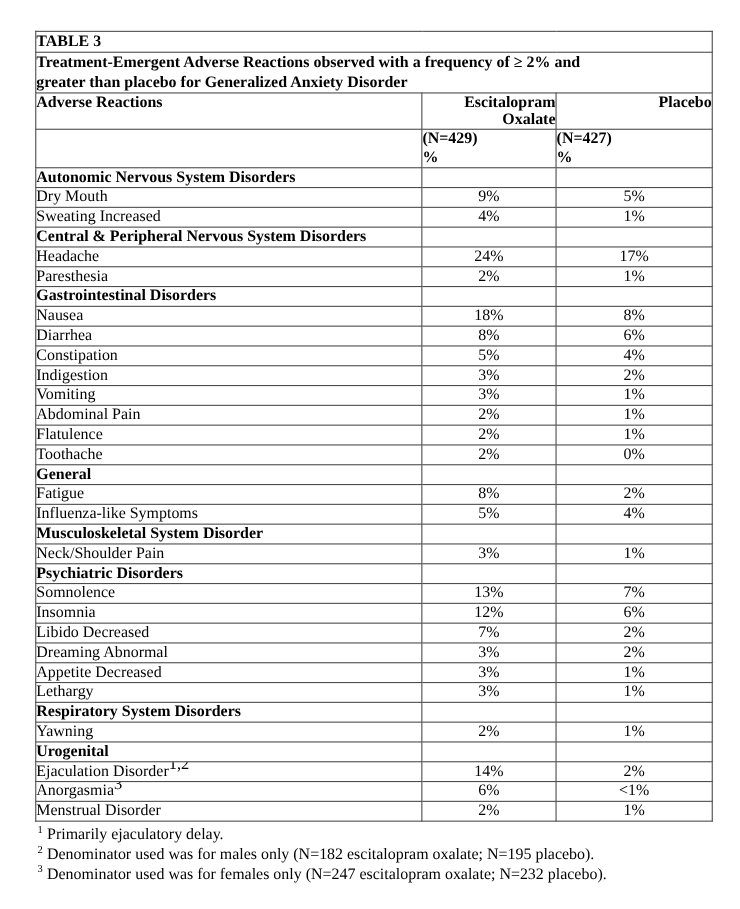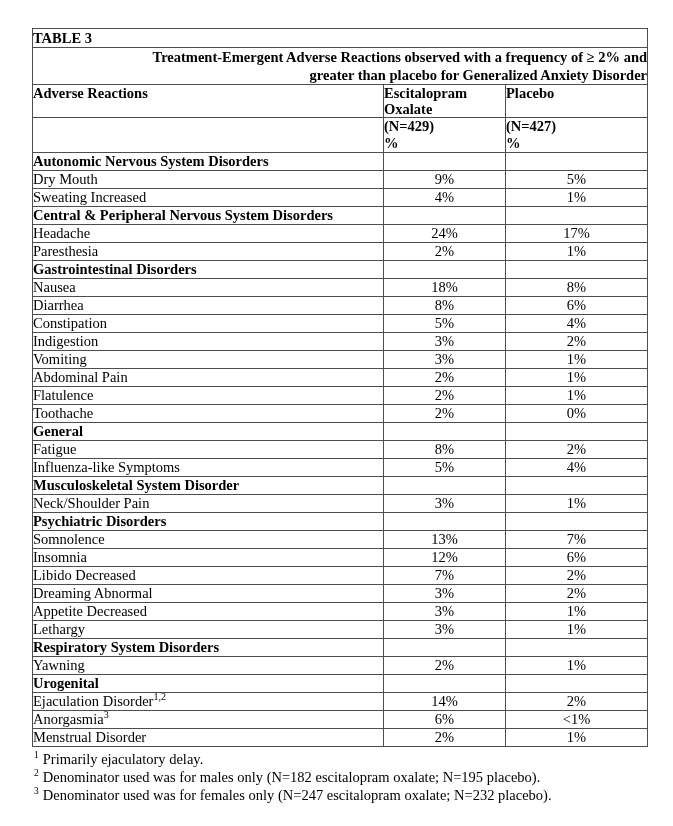--- a/index.html
+++ b/index.html
@@ -31,36 +31,36 @@
     overflow: hidden;
     padding: 0;
   }
   td.title-cell {
     text-align: left;
     font-weight: bold;
     height: 18px;
     line-height: 18px;
   }
   td.subtitle-cell {
-    text-align: right;
+    text-align: left;
     font-weight: bold;
     height: 36px;
     line-height: 18px;
     padding: 0 6px;
     font-family: Liberation Serif, serif;
   }
   td.head-reaction {
     font-weight: bold;
     text-align: left;
     height: 32px;
     padding: 1px 0 0 7px;
   }
   td.head-center {
     font-weight: bold;
-    text-align: left;
+    text-align: right;
     height: 32px;
     line-height: 16px;
     padding: 1px 2px 0 2px;
   }
   .underlined { }
   td.n-cell {
     font-weight: bold;
     text-align: left;
     height: 34px;
     line-height: 17px;
@@ -75,21 +75,21 @@
     font-weight: bold;
     padding-left: 7px;
   }
   td.item-cell {
     padding-left: 38px;
   }
   td.val-cell {
     text-align: center;
   }
   sup.fn-ref {
-    font-size: 10px;
+    font-size: 15px;
     line-height: 0;
     vertical-align: super;
   }
   .footnotes {
     margin: 3px 12px 0 34px;
     font-size: 14.5px;
   }
   .footnote-line {
     line-height: 18px;
   }

